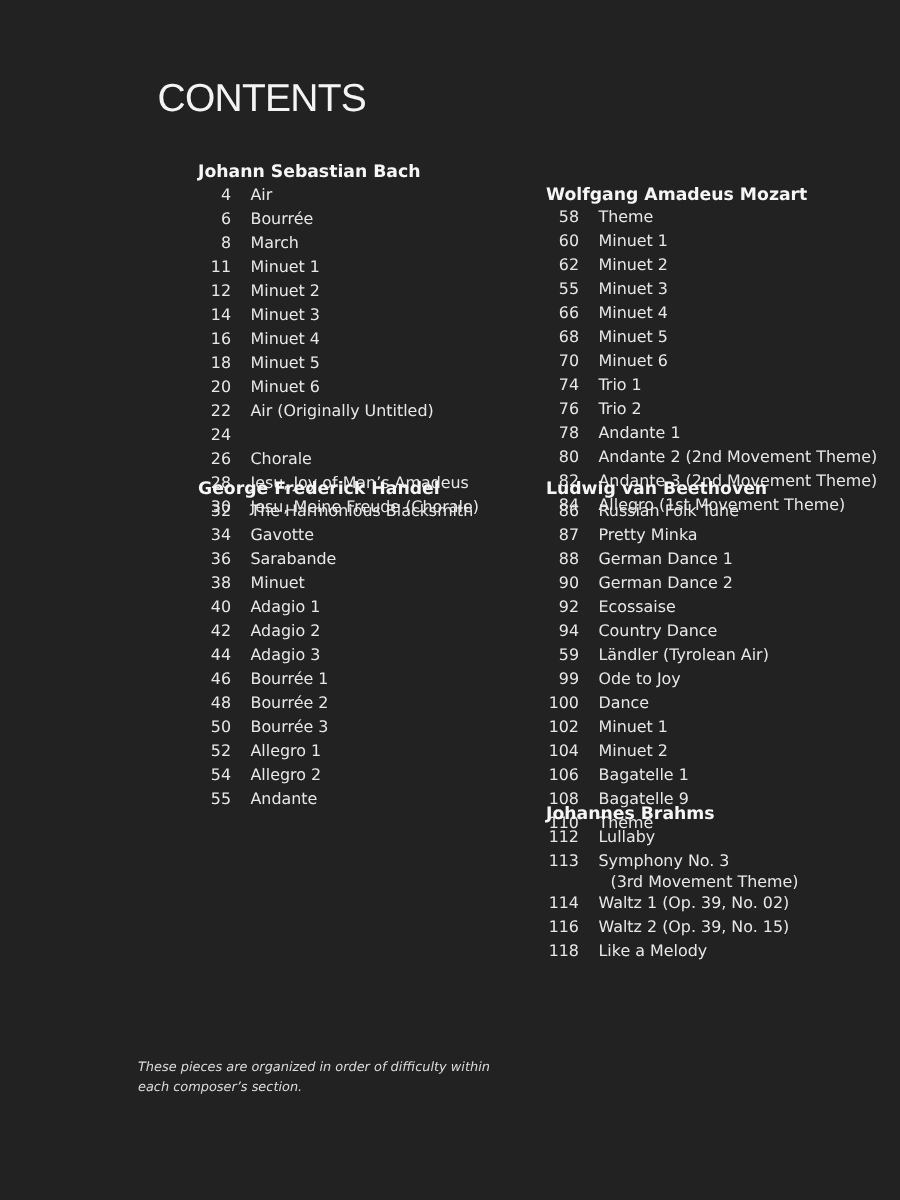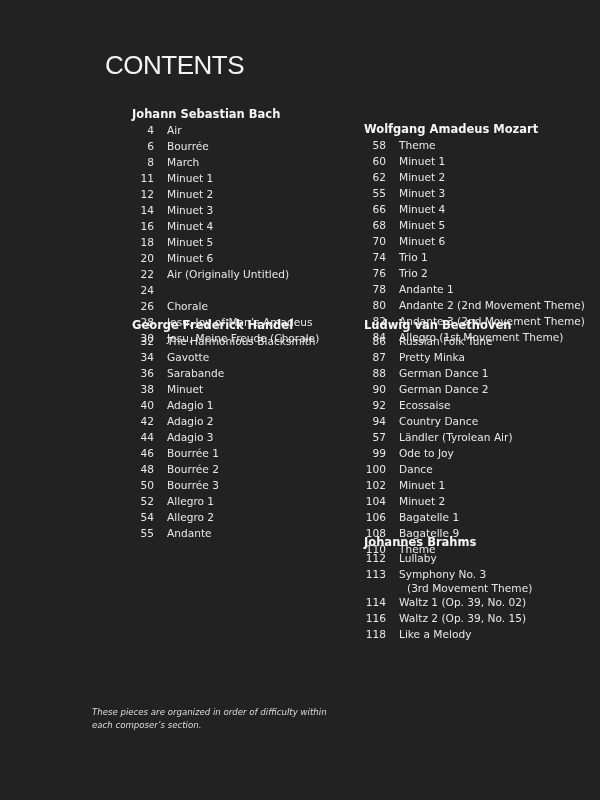--- a/index.html
+++ b/index.html
@@ -240,21 +240,21 @@
         </div>
         <div class="entry">
           <span class="pg">92</span>
           <span class="ttl">Ecossaise</span>
         </div>
         <div class="entry">
           <span class="pg">94</span>
           <span class="ttl">Country Dance</span>
         </div>
         <div class="entry">
-          <span class="pg">57</span>
+          <span class="pg">59</span>
           <span class="ttl">Ländler (Tyrolean Air)</span>
         </div>
         <div class="entry">
           <span class="pg">99</span>
           <span class="ttl">Ode to Joy</span>
         </div>
         <div class="entry">
           <span class="pg">100</span>
           <span class="ttl">Dance</span>
         </div>

